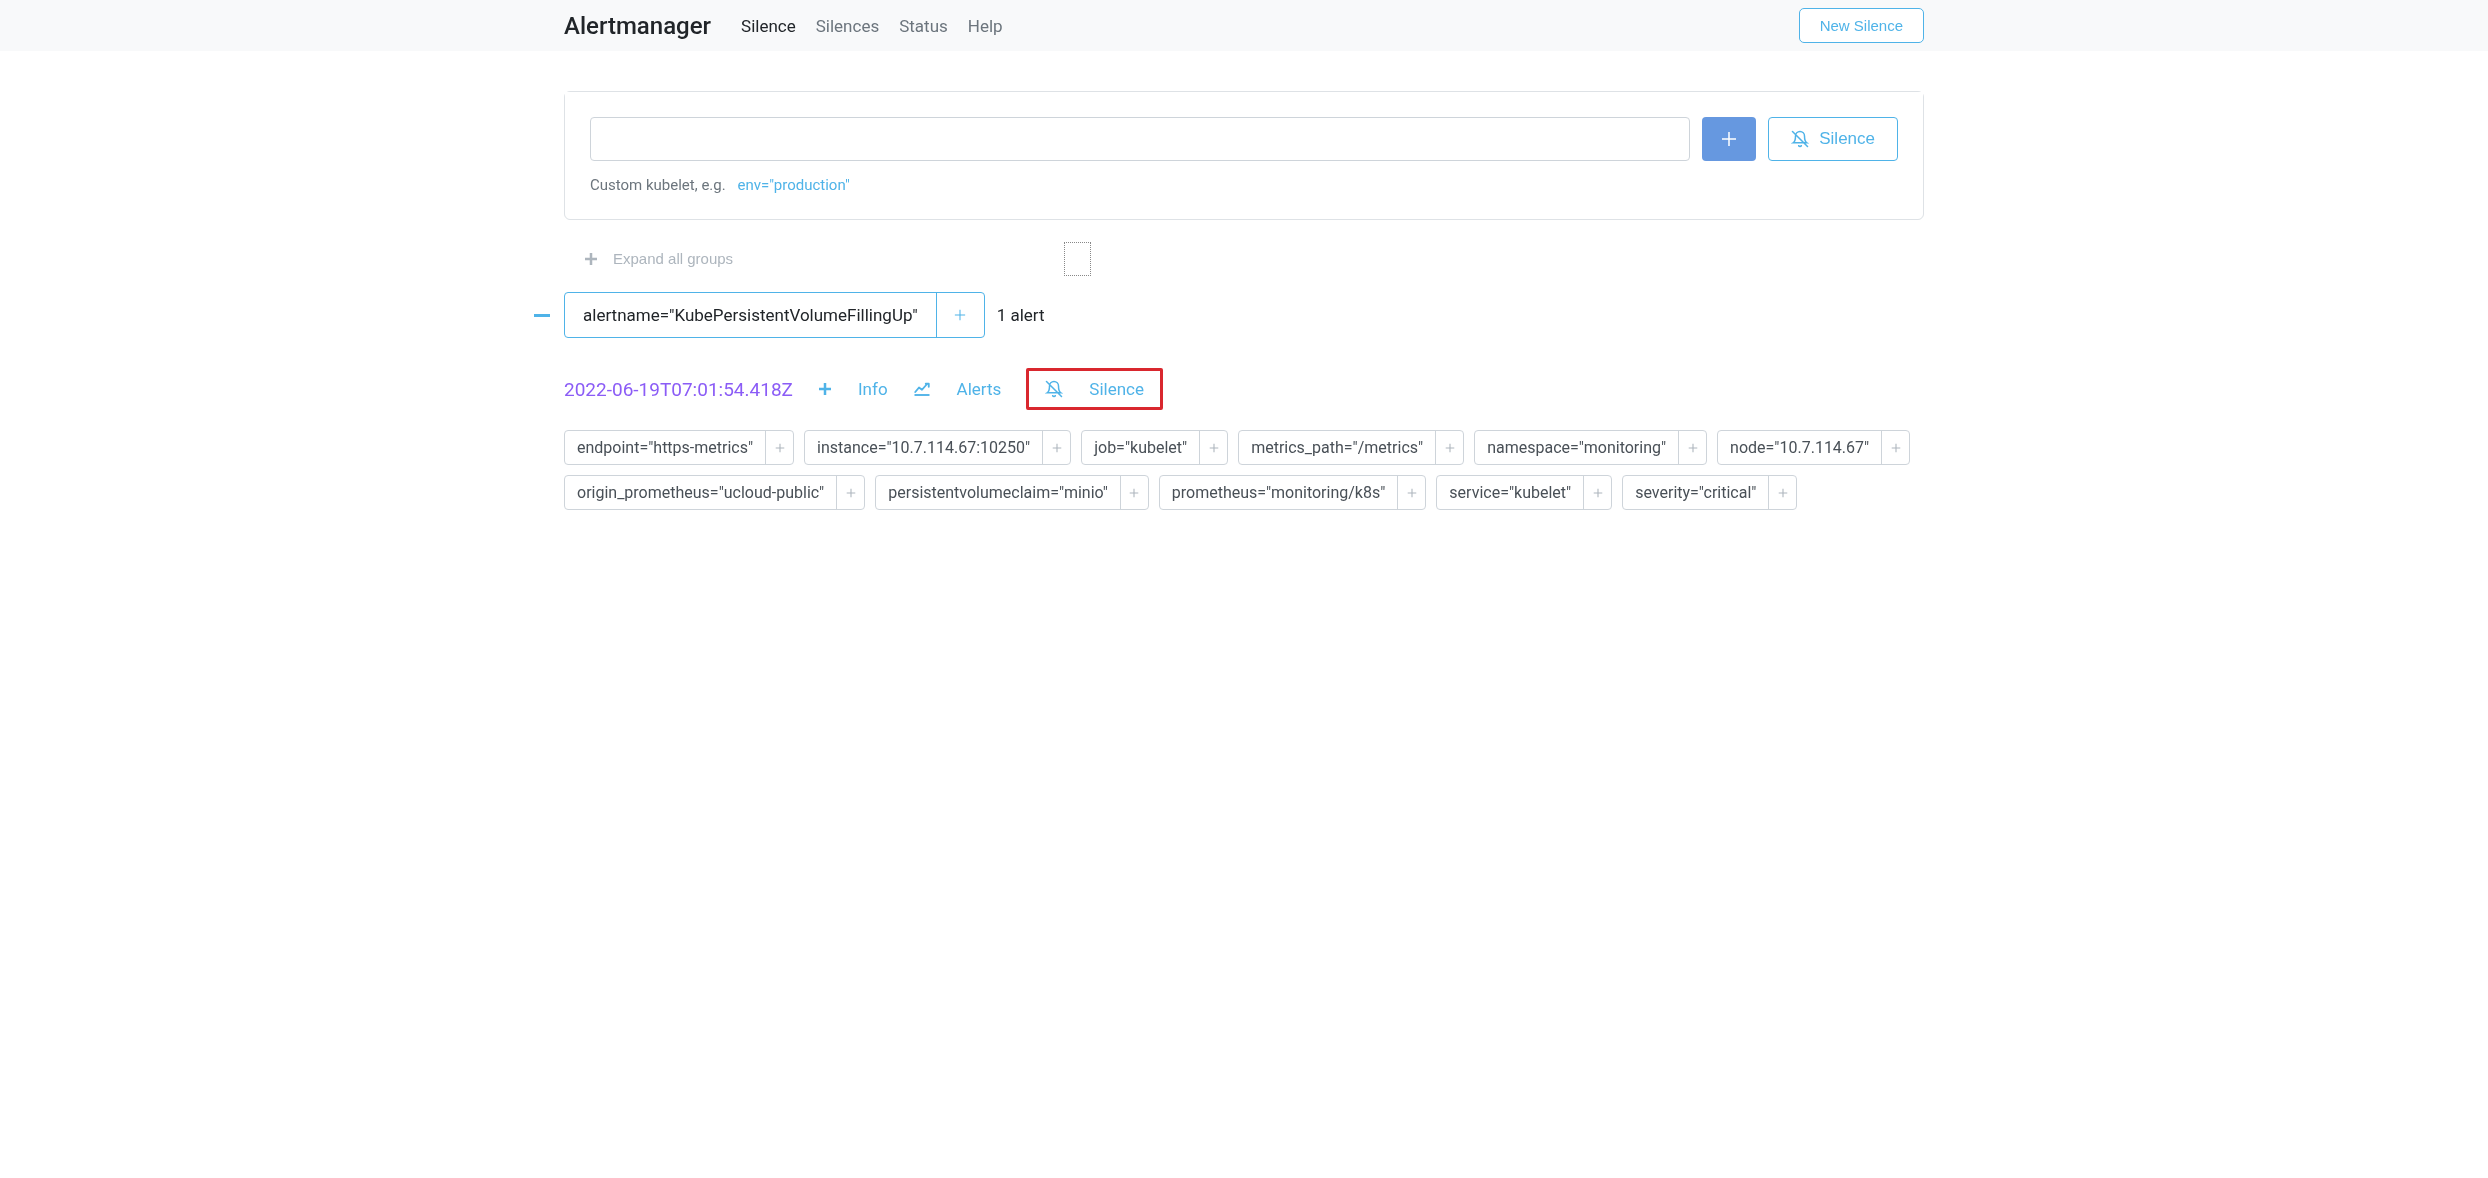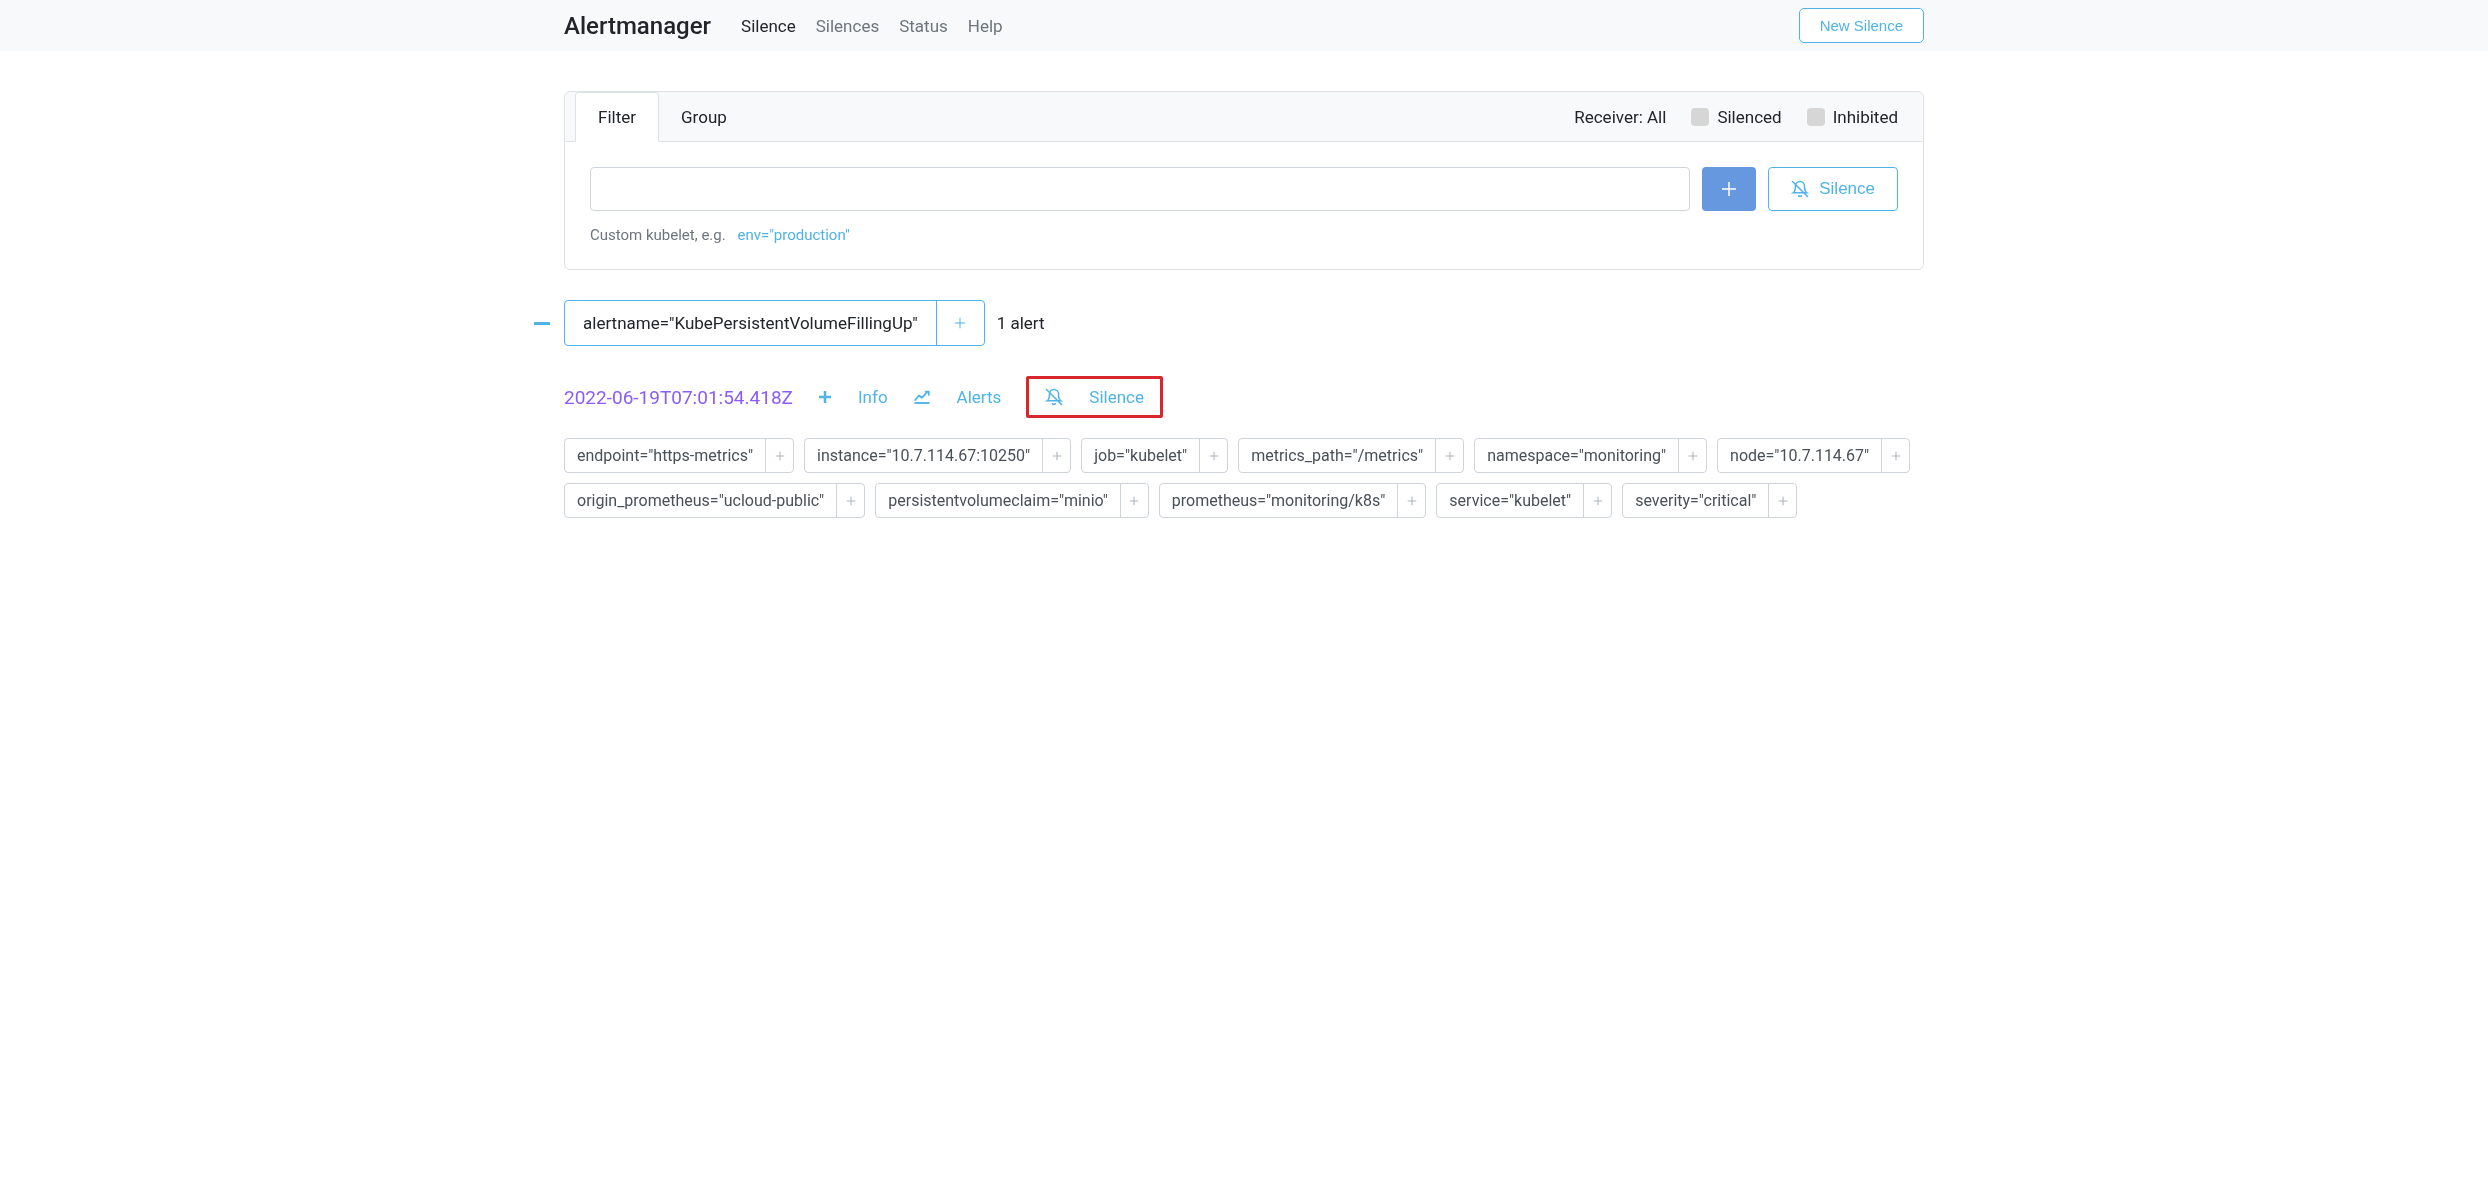--- a/index.html
+++ b/index.html
@@ -76,35 +76,20 @@
     <div class="nav-item">Status</div>
     <div class="nav-item">Help</div>
     <div class="spacer"></div>
     <button class="new-silence-btn">New Silence</button>
   </div>
 </div>
 
 <div class="main">
 
   <div class="card">
-    <div class="card-header">
-      <div class="tab active">Filter</div>
-      <div class="tab">Group</div>
-      <div class="header-right">
-        <span>Receiver: All</span>
-        <div class="checkbox-group">
-          <span class="checkbox-box"></span>
-          <span>Silenced</span>
-        </div>
-        <div class="checkbox-group">
-          <span class="checkbox-box"></span>
-          <span>Inhibited</span>
-        </div>
-      </div>
-    </div>
     <div class="card-body">
       <div class="filter-row">
         <input type="text" class="filter-input" value="" style="">
         <button class="add-matcher-btn">
           <span class="icon">
             <svg width="14" height="14" viewBox="0 0 14 14">
                 <path d="M7 0v14M0 7h14" stroke="#fff" stroke-width="1.5"></path>
               </svg>
           </span>
         </button>
@@ -117,20 +102,31 @@
           <span>Silence</span>
         </button>
       </div>
       <div class="matcher-hint">
         <span>Custom kubelet, e.g.</span>
         <span class="example">env="production"</span>
       </div>
     </div>
   </div>
 
+  <div class="expand-row">
+    <button class="expand-btn">
+      <span class="icon">
+        <svg width="14" height="14" viewBox="0 0 14 14">
+            <path d="M7 1v12M1 7h12" stroke="#adb5bd" stroke-width="2.5"></path>
+          </svg>
+      </span>
+      <span>Expand all groups</span>
+    </button>
+    <span class="dotted-box"></span>
+  </div>
 
   <div class="group-row">
     <div class="collapse-btn">
       <span class="minus-icon"></span>
     </div>
     <div class="group-tag">
       <span class="group-tag-label">alertname="KubePersistentVolumeFillingUp"</span>
       <span class="group-tag-add">
         <svg width="12" height="12" viewBox="0 0 14 14">
             <path d="M7 1v12M1 7h12" stroke="#4fb3e8" stroke-width="1.2"></path>

